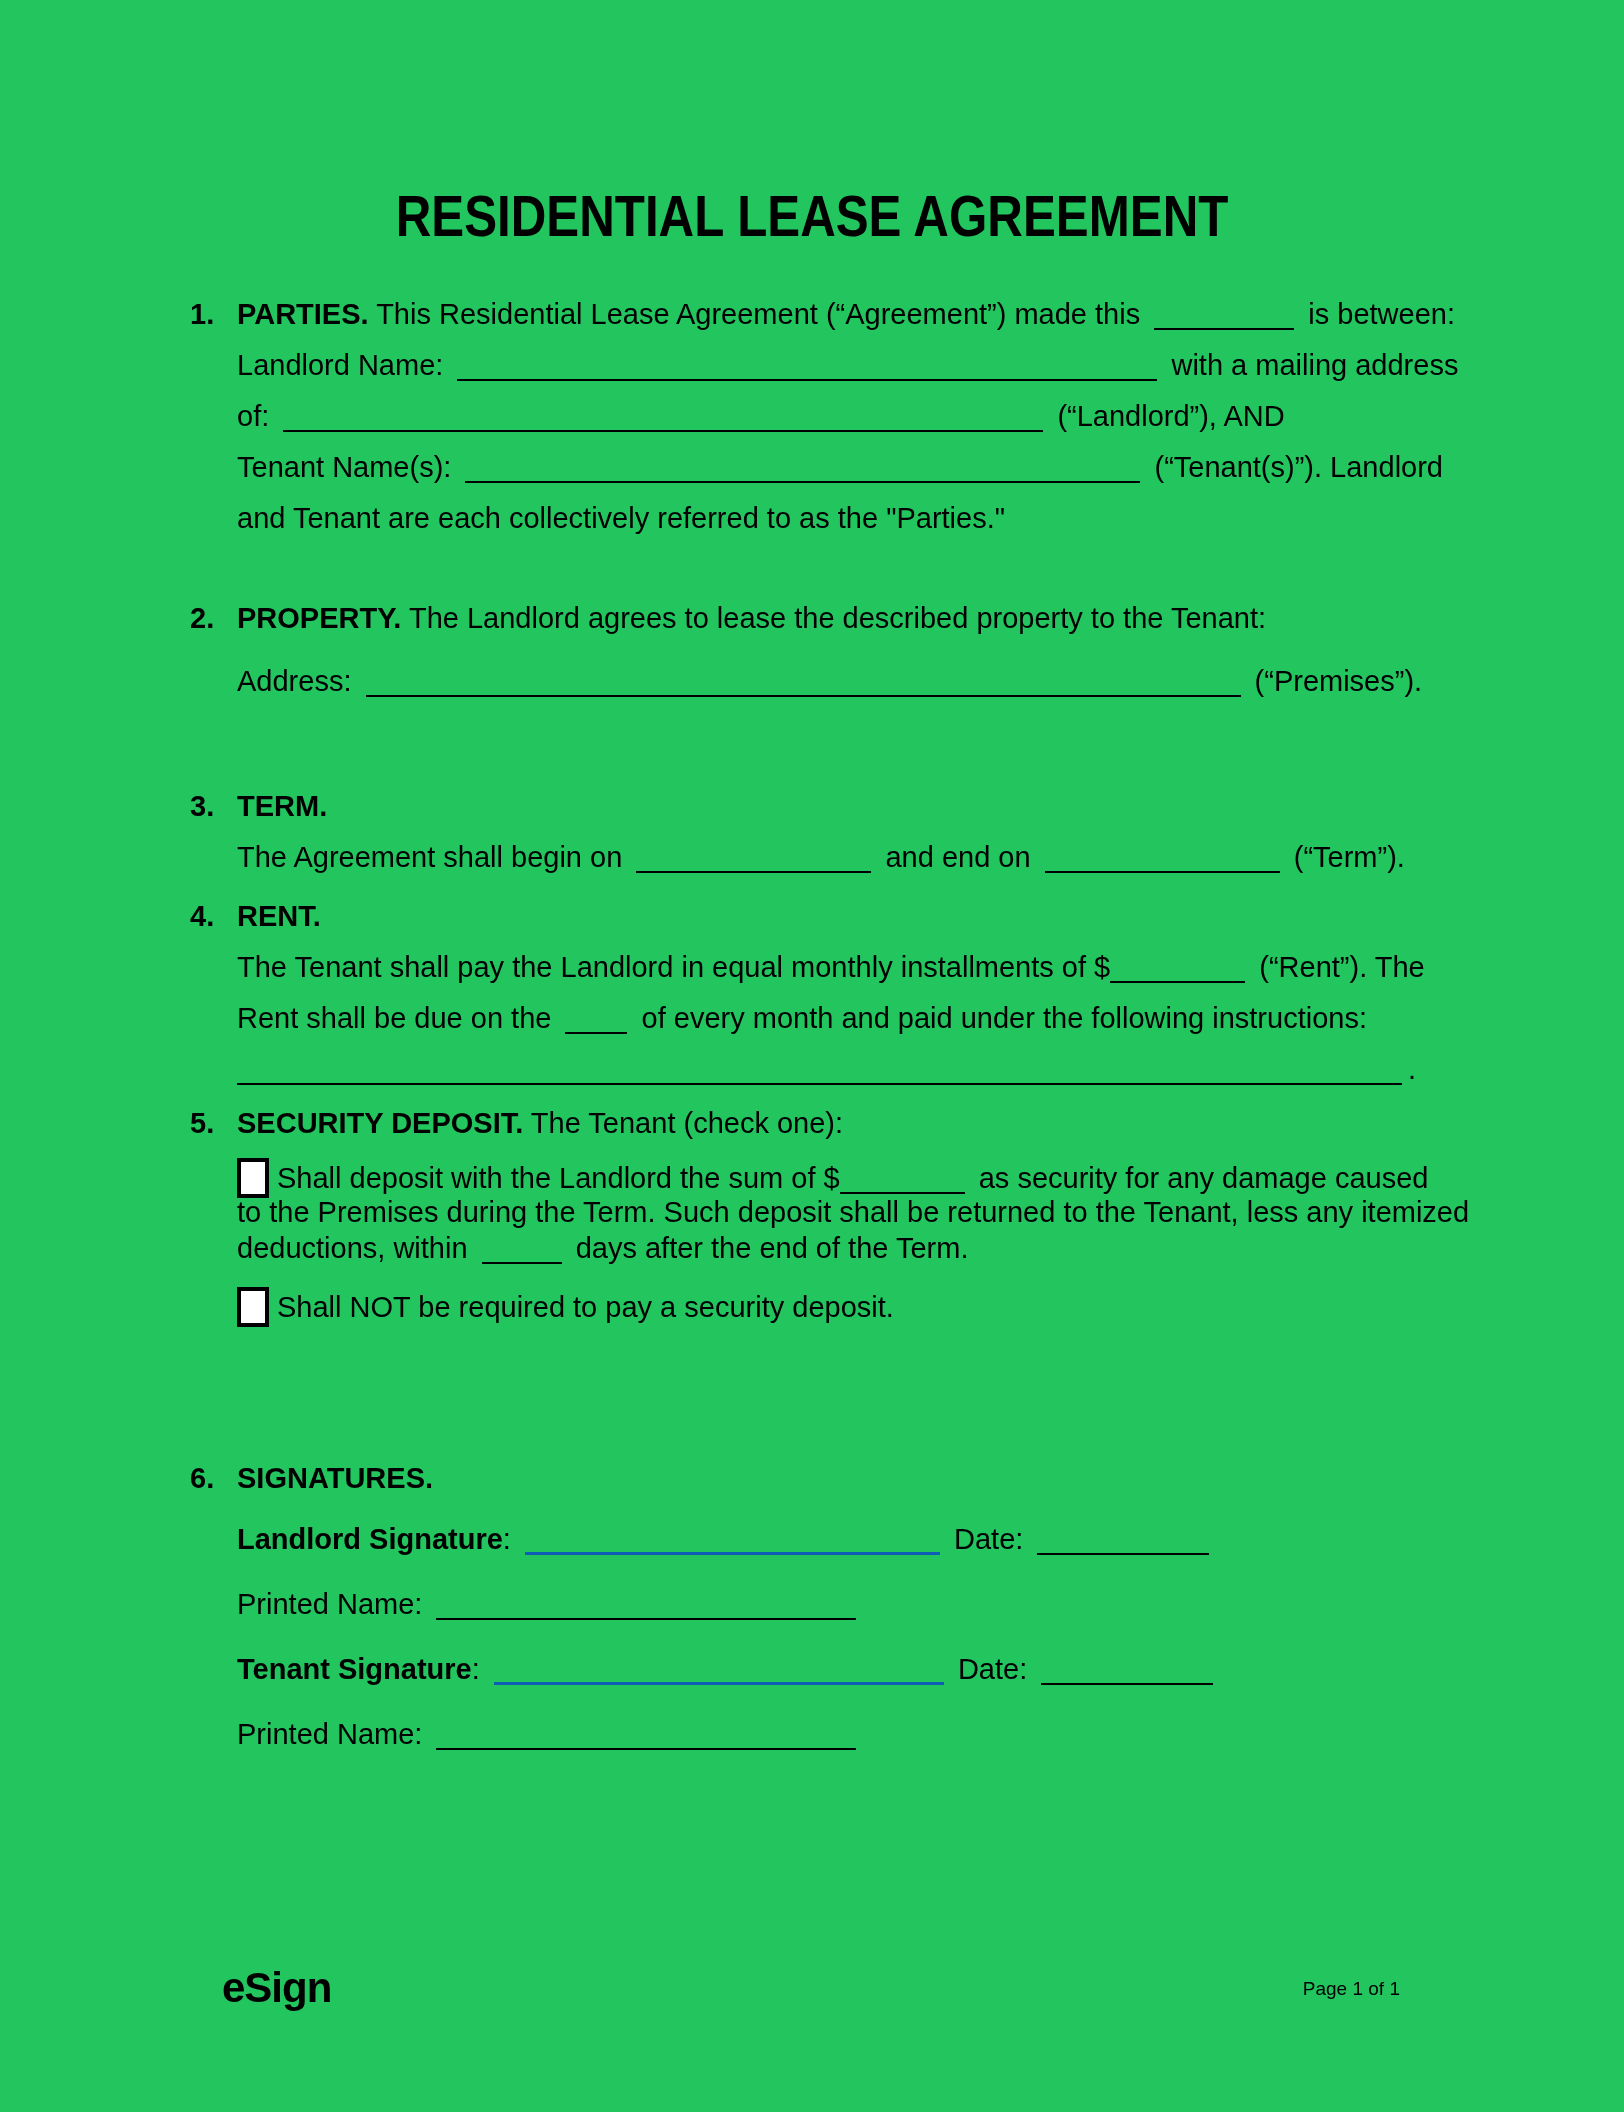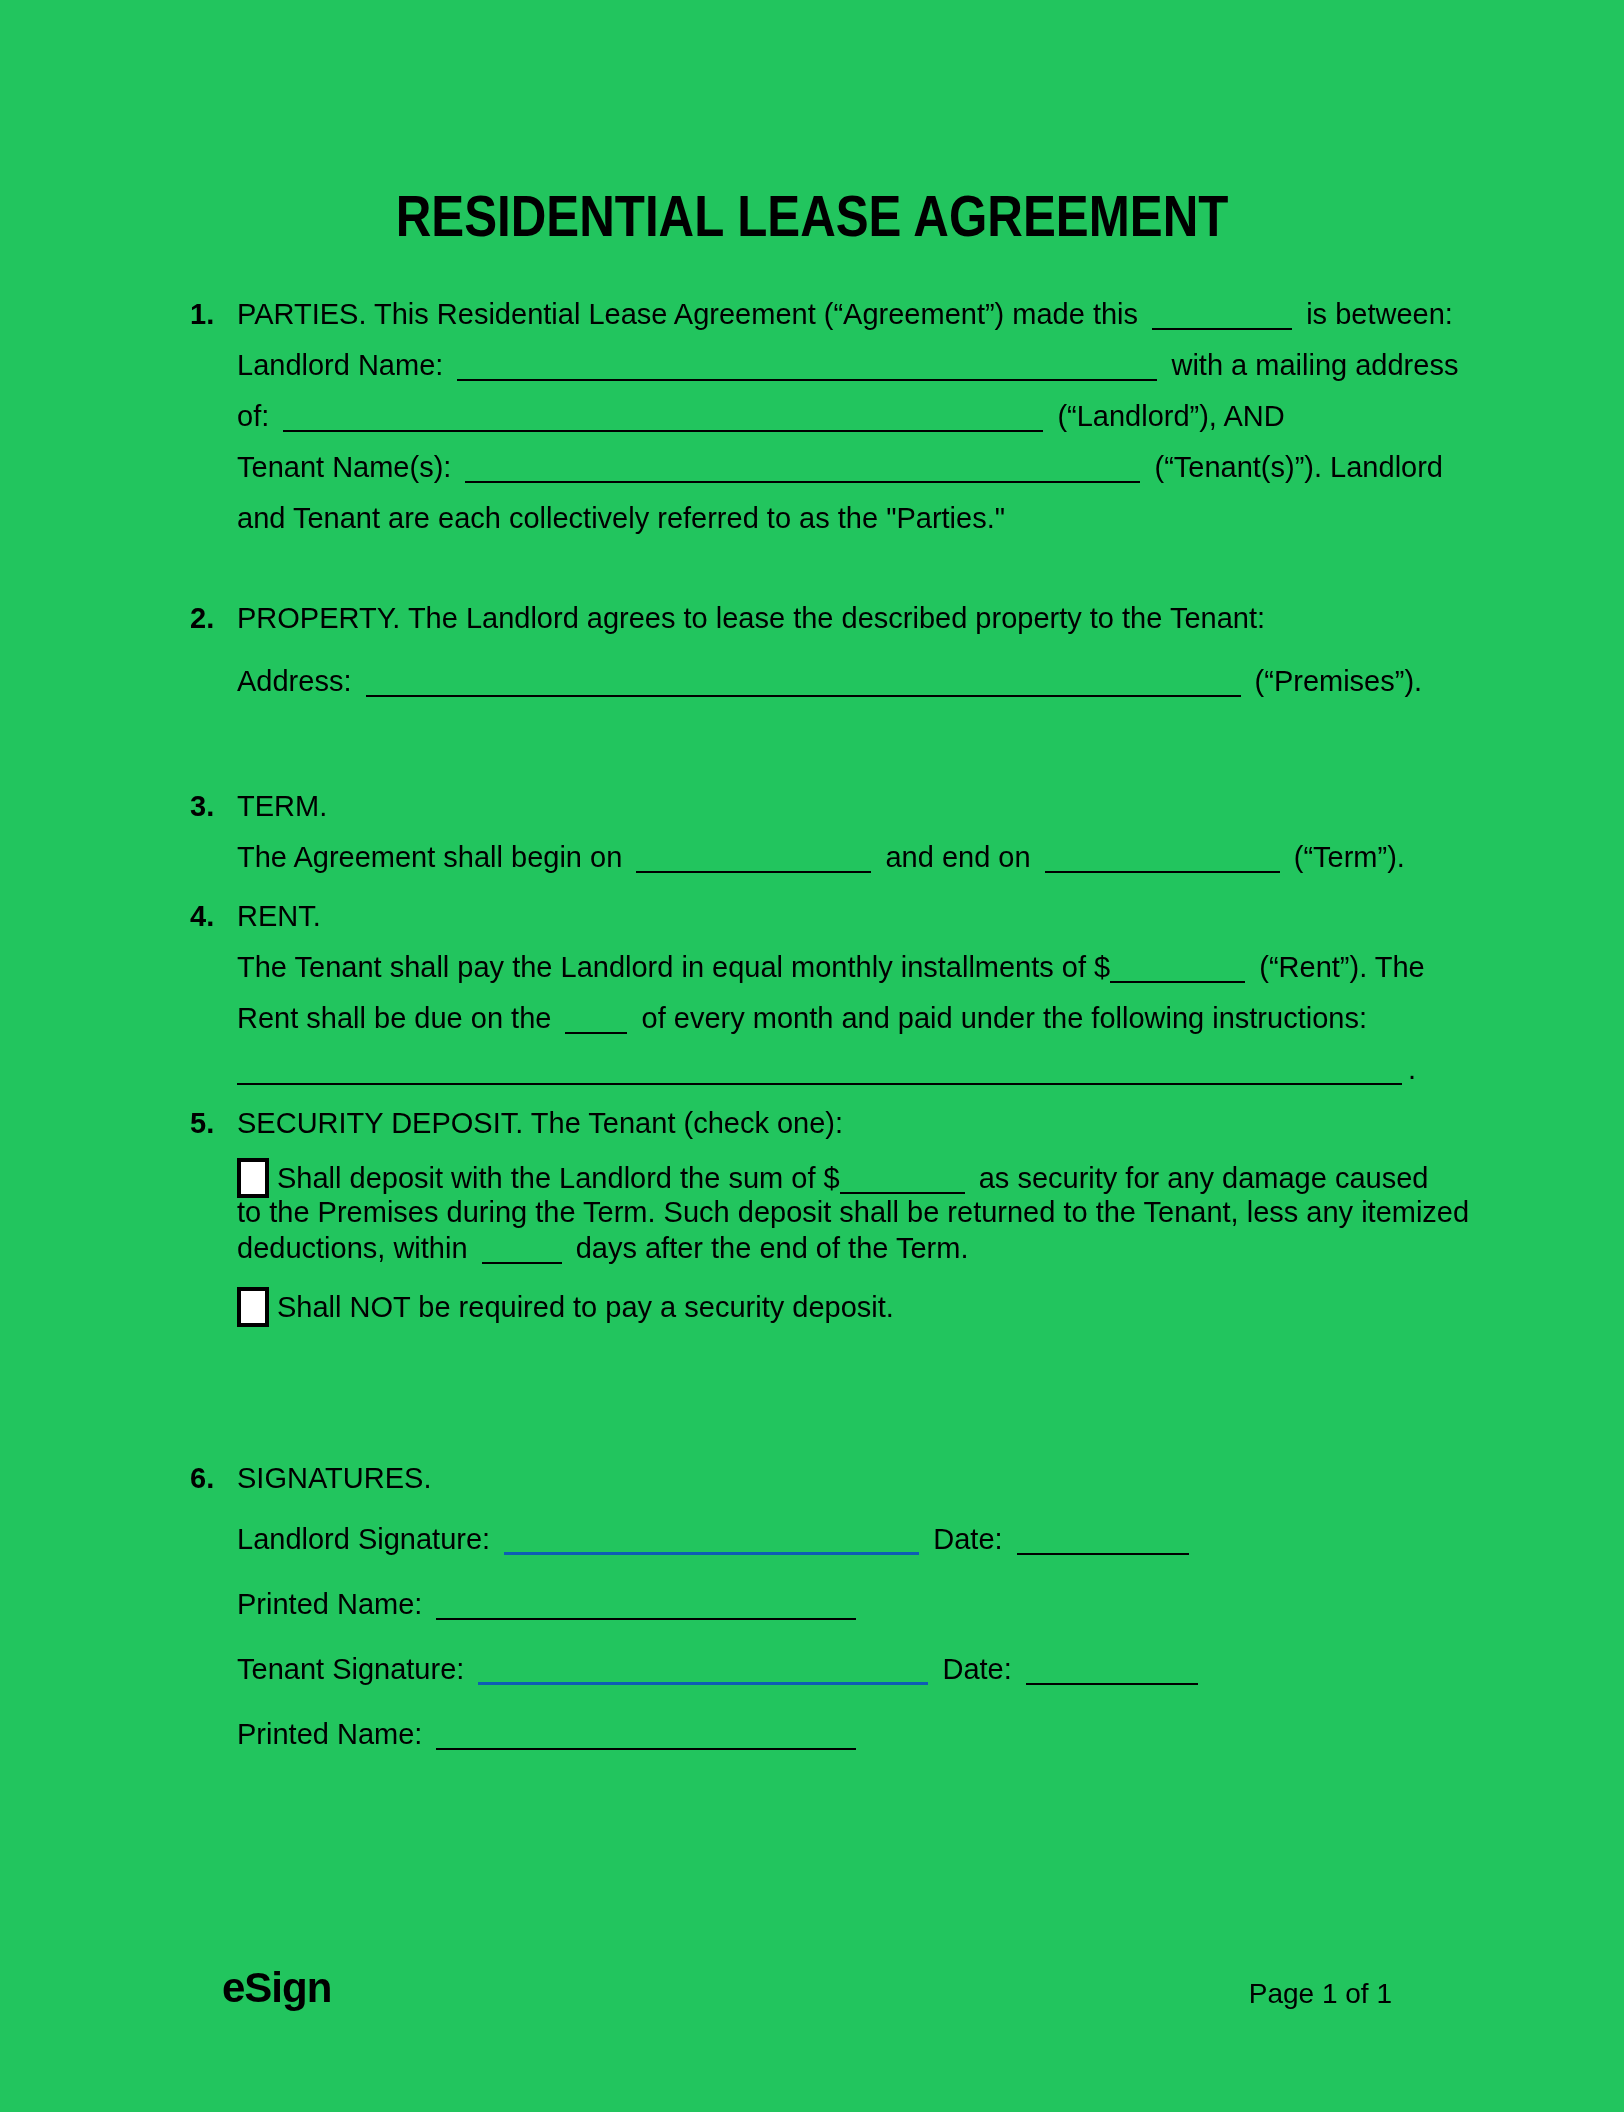--- a/index.html
+++ b/index.html
@@ -30,21 +30,21 @@
     left: 237px;
     line-height: 51px;
     white-space: nowrap;
   }
   .tight { line-height: 36px; }
   .num {
     position: absolute;
     left: -47px;
     font-weight: bold;
   }
-  .b { font-weight: normal; text-align: center; }
+  .b { font-weight: bold; text-align: center; }
   .blank {
     display: inline-block;
     height: 30px;
     border-bottom: 2px solid #000;
     vertical-align: -6px;
     margin: 0 6px;
   }
   .nolm { margin-left: 0; }
   .endb { margin-right: 0; }
   .sig { border-bottom-width: 3px; }
@@ -68,22 +68,22 @@
     position: absolute;
     left: 222px;
     top: 1964px;
     font-size: 42px;
     font-weight: bold;
     letter-spacing: -1px;
   }
   .pageno {
     position: absolute;
     top: 1978px;
-    right: 232px;
-    font-size: 28px;
+    right: 224px;
+    font-size: 19px;
   }
 </style>
 </head>
 <body>
 
 <div class="page">
 
   <h1 class="title">RESIDENTIAL LEASE AGREEMENT</h1>
 
   <div class="line" style="top:289px">

